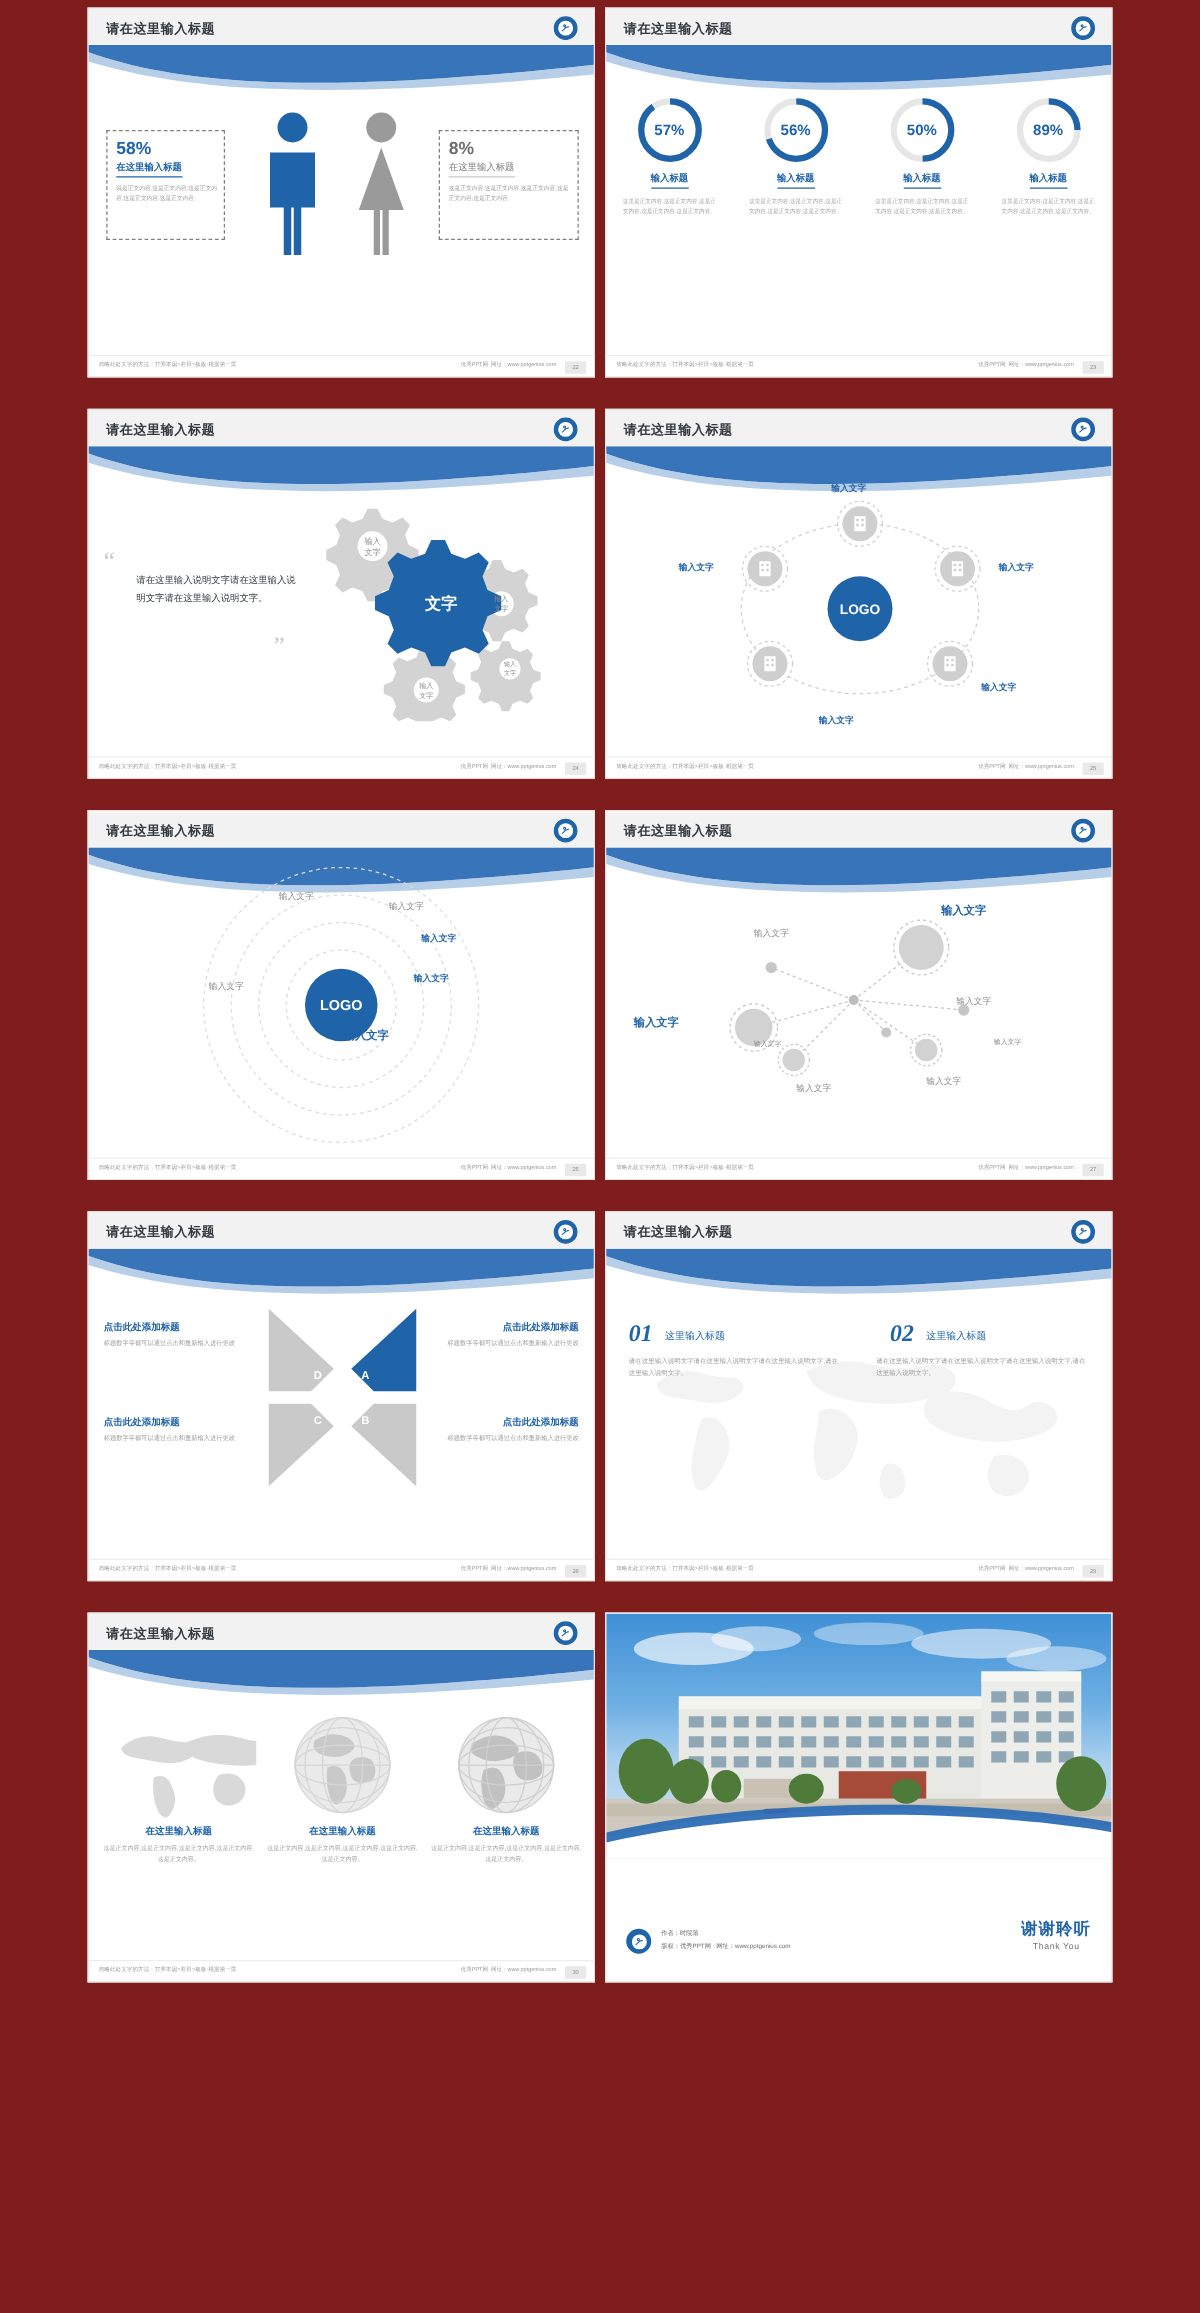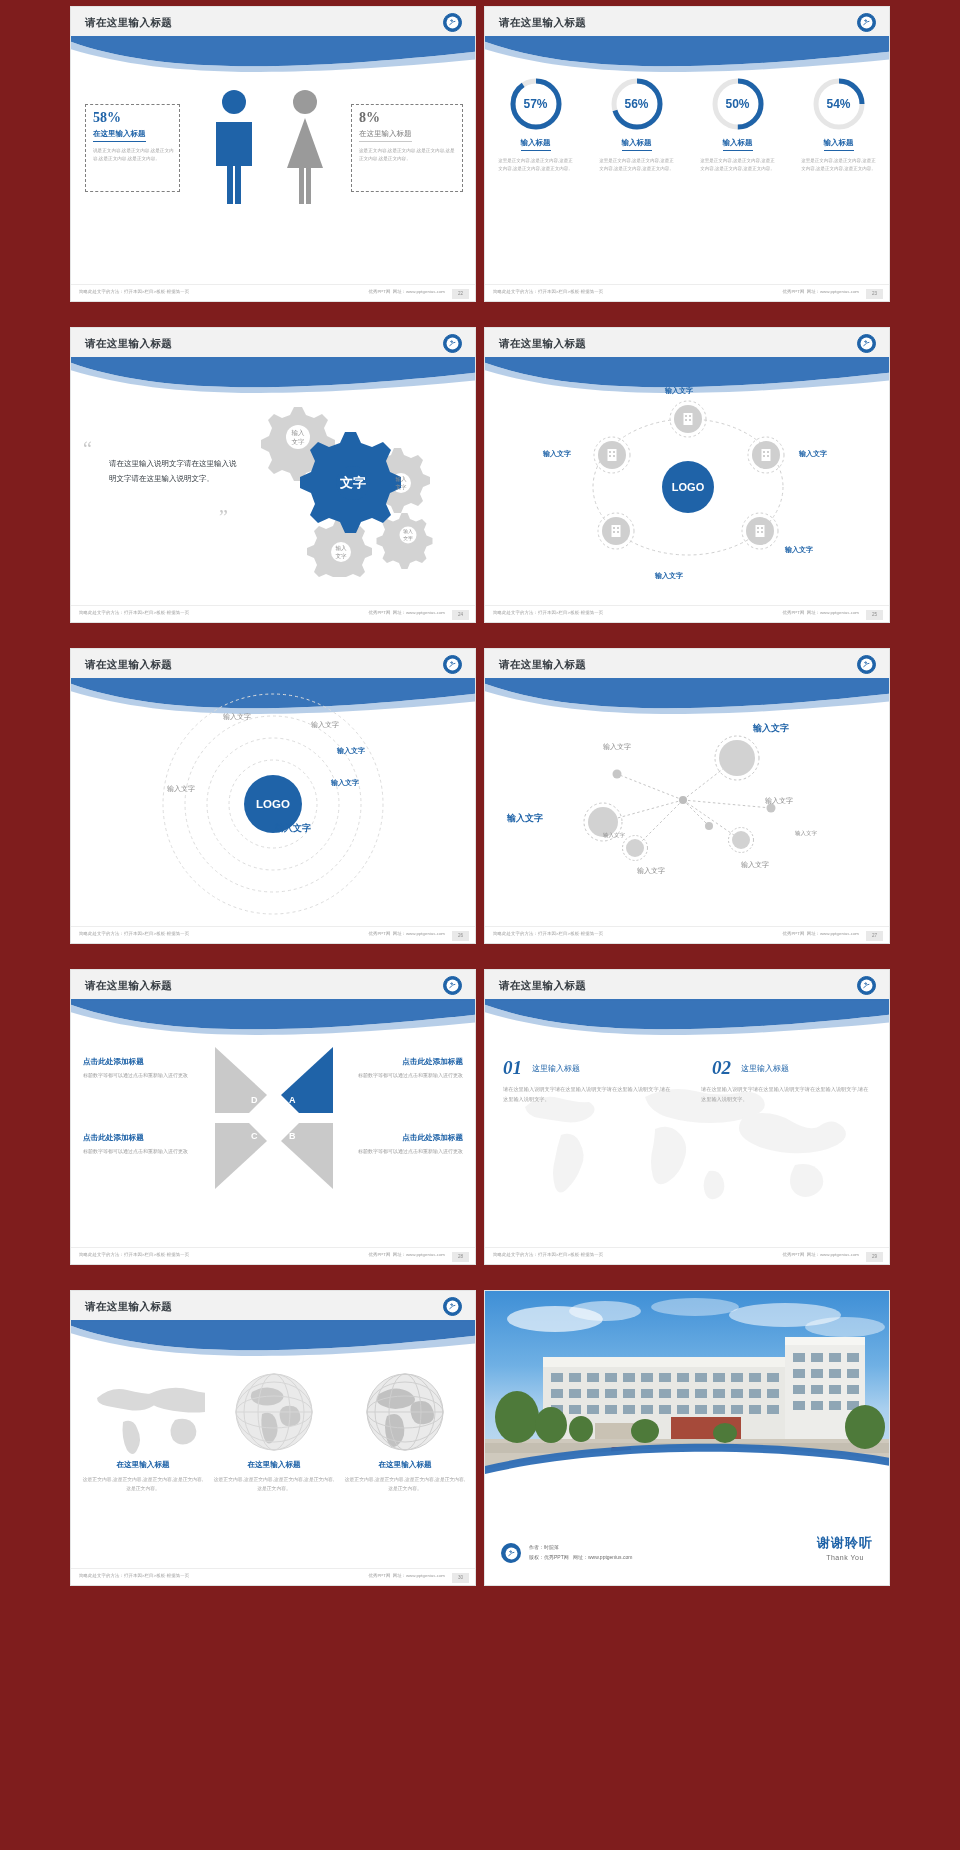--- a/index.html
+++ b/index.html
@@ -85,21 +85,21 @@
     position: absolute; right: 6px; top: 3.5px;
     width: 17px; height: 10px;
     background: #e9e9e9;
     color: #8e8e8e;
     font-size: 4.6px;
     display: flex; align-items: center; justify-content: center;
   }
   .body { position: absolute; top: 31px; left: 0; right: 0; bottom: 17px; }
 
   
-  .pct { font-size: 14px; font-weight: bold; color: #1f63a8; font-family: Liberation Serif, serif; }
+  .pct { font-size: 14px; font-weight: bold; color: #1f63a8; }
   .pct.gray { color: #6e6e6e; }
   .sub-blue { font-size: 7.5px; font-weight: bold; color: #1f63a8; border-bottom:1px solid #1f63a8; padding-bottom:2px; display:inline-block;}
   .sub-gray { font-size: 7.5px; color: #7b7b7b; border-bottom:1px solid #c9c9c9; padding-bottom:2px; display:inline-block;}
   .para { font-size: 4.6px; color: #9b9b9b; line-height: 1.75; margin-top: 5px; }
   .dashbox { position:absolute; border:1px dashed #7f7f7f; }
 
   
   .ring-col { width: 25%; float: left; text-align: center; }
   .ring-label { font-size: 7.5px; font-weight:bold; color:#1f63a8; border-bottom:1px solid #1f63a8; display:inline-block; padding-bottom:2px; margin-top:6px;}
   .ring-para { font-size:4.5px; color:#a0a0a0; line-height:1.7; margin: 6px 12px 0; }
@@ -226,21 +226,21 @@
           <div><span class="ring-label">输入标题</span></div>
           <div class="ring-para">这里是正文内容,这是正文内容,这是正文内容,这是正文内容,这是正文内容。</div>
         </div>
 
         <div class="ring-col">
           <div style="position:relative; width:56px; height:56px; margin:0 auto;">
             <svg width="56" height="56" viewBox="0 0 56 56">
               <circle cx="28" cy="28" r="23" fill="none" stroke="#e6e6e6" stroke-width="5"></circle>
               <circle cx="28" cy="28" r="23" fill="none" stroke="#1f63a8" stroke-width="5" stroke-dasharray="36 145" transform="rotate(-90 28 28)"></circle>
             </svg>
-            <div class="ring-val">54%</div>
+            <div class="ring-val">89%</div>
           </div>
           <div><span class="ring-label">输入标题</span></div>
           <div class="ring-para">这里是正文内容,这是正文内容,这是正文内容,这是正文内容,这是正文内容。</div>
         </div>
       </div>
     </div>
     <div class="s-footer">
       <div class="f-left">简略此处文字的方法：打开本因&gt;栏目&gt;板板·根据第一页</div>
       <div class="f-right"><span>优秀PPT网</span>&nbsp;&nbsp;<span>网址：www.pptgenius.com</span></div>
       <div class="f-num">23</div>

